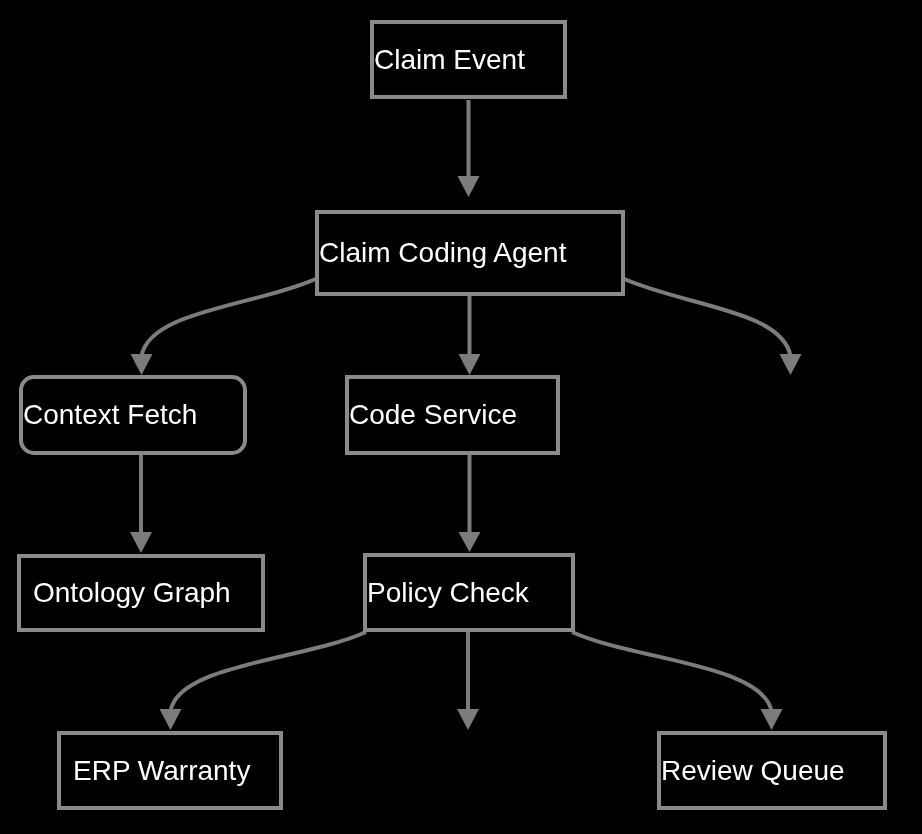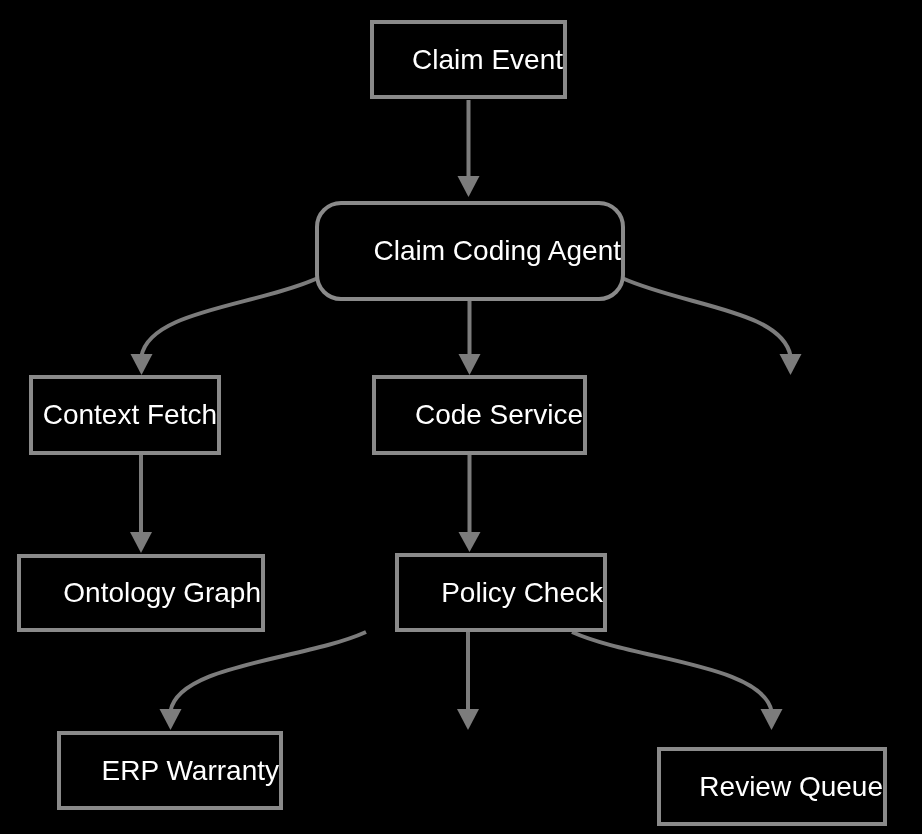--- a/index.html
+++ b/index.html
@@ -31,38 +31,38 @@
     fill: #7c7c7c;
     stroke: none;
   }
   .node {
     position: absolute;
     box-sizing: border-box;
     background: #000000;
     border: 4px solid #8a8a8a;
     display: flex;
     align-items: center;
-    justify-content: flex-end;
+    justify-content: flex-start;
     color: #ffffff;
     font-size: 28px;
     line-height: 1;
     white-space: nowrap;
     text-align: center;
   }
   
   .n-claim-event        { left: 370px; top:  20px; width: 197px; height: 79px; }
-  .n-claim-coding-agent { left: 315px; top: 201px; width: 310px; height: 100px; border-radius: 26px; }
-  .n-context-fetch      { left:  29px; top: 375px; width: 192px; height: 80px; }
-  .n-code-service       { left: 372px; top: 375px; width: 215px; height: 80px; }
+  .n-claim-coding-agent { left: 315px; top: 210px; width: 310px; height: 86px; }
+  .n-context-fetch      { left:  19px; top: 375px; width: 228px; height: 80px; border-radius: 15px; }
+  .n-code-service       { left: 345px; top: 375px; width: 215px; height: 80px; }
   .n-bi-dashboards      { left: 674px; top: 375px; width: 234px; height: 78px; }
   .n-ontology-graph     { left:  17px; top: 554px; width: 248px; height: 78px; padding-left: 12px; }
-  .n-policy-check       { left: 363px; top: 553px; width: 212px; height: 79px; margin-left: 32px; }
+  .n-policy-check       { left: 363px; top: 553px; width: 212px; height: 79px; }
   .n-erp-warranty       { left:  57px; top: 731px; width: 226px; height: 79px; padding-left: 12px; }
   .n-crm-case           { left: 378px; top: 731px; width: 179px; height: 79px; }
-  .n-review-queue       { left: 657px; top: 731px; width: 230px; height: 79px; margin-top: 16px; }
+  .n-review-queue       { left: 657px; top: 731px; width: 230px; height: 79px; }
 </style>
 </head>
 <body>
 
 <div class="stage">
 
   <svg class="edges-layer" viewBox="0 0 922 834" xmlns="http://www.w3.org/2000/svg">
 
     <path class="edge" d="M468.5,100 L468.5,178"></path>
     <polygon class="arrowhead" points="457.5,176 479.5,176 468.5,197"></polygon>

